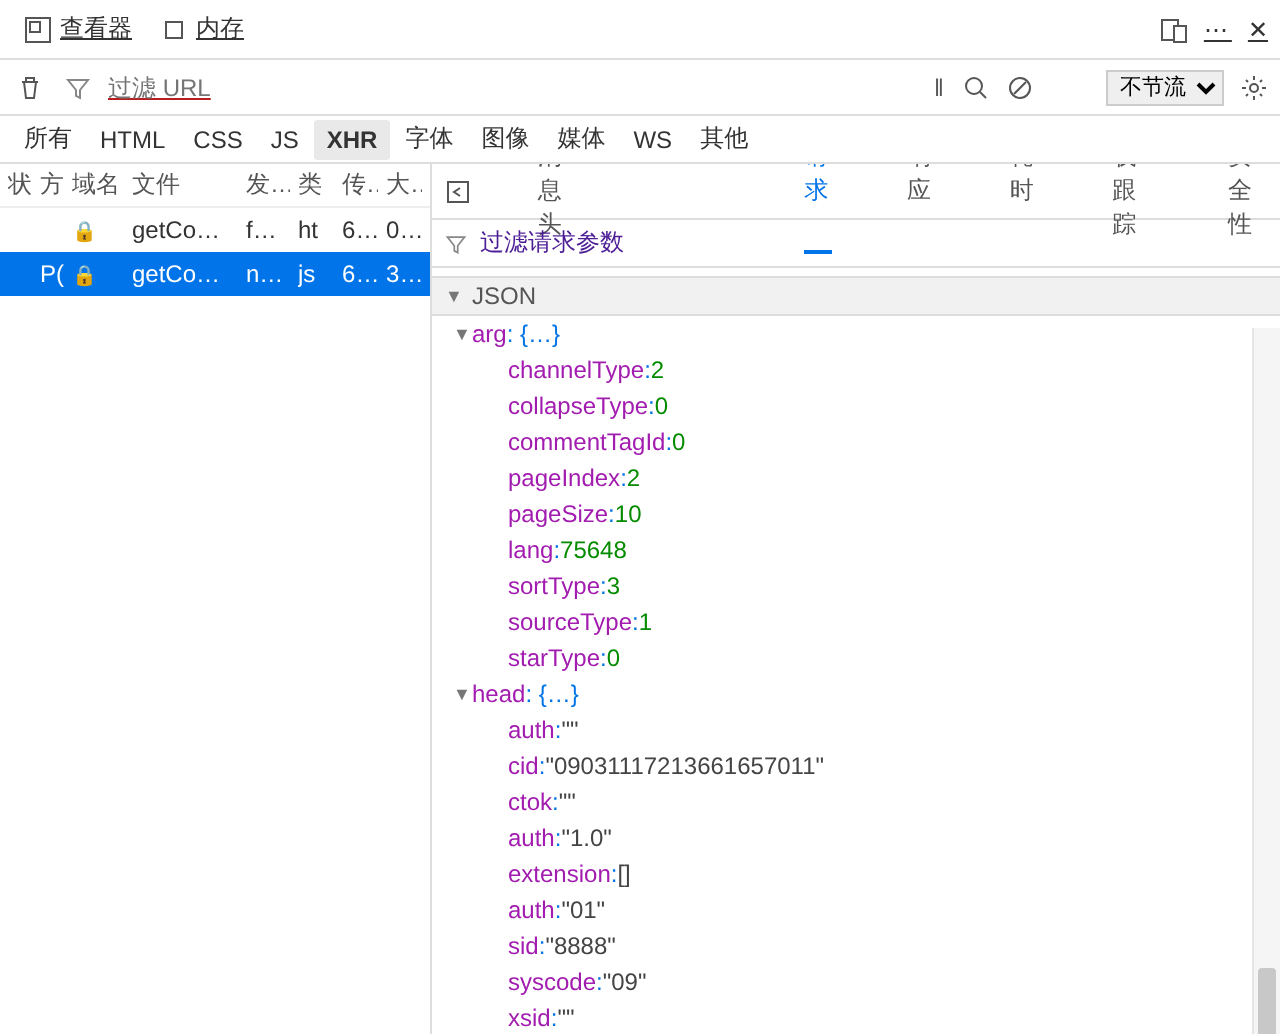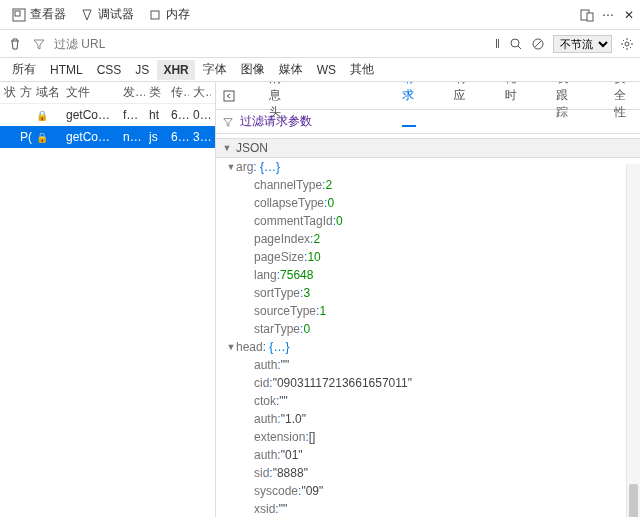--- a/index.html
+++ b/index.html
@@ -1,27 +1,27 @@
 <!DOCTYPE html>
 <html><head>
 <meta charset="utf-8">
 <style>
 * { margin: 0; padding: 0; box-sizing: border-box; font-family: "Segoe UI", Arial, sans-serif; font-size: 12px; }
 body { background: #fff; color: #333; width: 640px; height: 517px; overflow: hidden; }
-.toolbar { display: flex; align-items: center; height: 30px; border-bottom: 1px solid #ddd; padding: 0 6px; gap: 2px; }
+.toolbar { display: flex; align-items: center; height: 30px; border-bottom: 1px solid #ddd; padding: 0 6px; gap: 2px; text-decoration: underline; }
 .toolbar-item { display: flex; align-items: center; gap: 4px; padding: 4px 6px; cursor: pointer; }
 .toolbar-item.active { color: #0074e8; }
 .toolbar .icon { width: 14px; height: 14px; display: inline-flex; align-items: center; justify-content: center; }
 .toolbar-right { margin-left: auto; display: flex; align-items: center; gap: 8px; }
 .dots { letter-spacing: 2px; }
 .filter-row { display: flex; align-items: center; height: 28px; border-bottom: 1px solid #ddd; padding: 0 6px; gap: 6px; }
 .filter-row .icon-btn { width: 18px; height: 18px; display: flex; align-items: center; justify-content: center; cursor: pointer; }
-.filter-row input { border: none; outline: none; flex: 0 0 auto; width: 120px; font-size: 12px; color: #0c4a6e; }
+.filter-row input { border: none; outline: none; flex: 0 0 auto; width: 120px; font-size: 12px; color: #b91c1c; text-decoration: underline; }
 .filter-right { margin-left: auto; display: flex; align-items: center; gap: 8px; color: #555; }
-.filter-right select { border: 1px solid #ccc; font-size: 11px; padding: 1px 2px; }
+.filter-right select { border: 1px solid #ccc; font-size: 11px; padding: 1px 2px; margin-left: 28px; }
 .type-row { display: flex; align-items: center; height: 24px; border-bottom: 1px solid #ddd; padding: 0 6px; gap: 2px; font-size: 11px; }
 .type-row span { padding: 3px 6px; cursor: pointer; display:inline-block; }
 .type-row span.active { background: #e9e9e9; font-weight: bold; border-radius: 2px; }
 .main { display: flex; height: calc(517px - 30px - 28px - 24px); }
 .left { width: 216px; border-right: 1px solid #ddd; display: flex; flex-direction: column; }
 .req-header { display: flex; align-items: center; height: 22px; font-size: 11px; color: #555; border-bottom: 1px solid #eee; padding: 0 4px; gap: 4px; }
 .req-header .col { overflow: hidden; text-overflow: ellipsis; white-space: nowrap; }
 .c-status{width:12px}.c-method{width:12px}.c-domain{width:26px}.c-file{flex:1}.c-init{width:22px}.c-type{width:18px}.c-tx{width:18px}.c-size{width:18px}
 .req-row { display: flex; align-items: center; height: 22px; font-size: 11px; padding: 0 4px; gap: 4px; overflow:hidden; cursor: pointer; }
 .req-row.sel { background: #0074e8; color: #fff; }
@@ -31,21 +31,21 @@
 .right-top { display: flex; align-items: center; height: 28px; border-bottom: 1px solid #ddd; padding: 0 6px; gap: 4px; }
 .right-top .icon-btn { width:18px; height:18px; display:flex; align-items:center; justify-content:center; cursor:pointer; }
 .tabs { display: flex; gap: 14px; margin-left: 4px; }
 .tabs span { padding: 6px 0; cursor: pointer; color: #555; margin-left: 24px; }
 .tabs span.active { color: #0074e8; border-bottom: 2px solid #0074e8; }
 .filter-param { display: flex; align-items: center; height: 24px; border-bottom: 1px solid #ddd; padding: 0 6px; gap: 6px; color: #4c1d95; }
 .json-body { flex: 1; overflow: auto; padding: 4px 0 8px 0; font-family: Consolas, monospace; font-size: 12px; }
 .tree-line { display: flex; align-items: center; height: 18px; white-space: nowrap; }
 .tree-indent { display: inline-block; }
 .tree-toggle { width: 10px; color: #777; font-size: 9px; cursor: pointer; display: inline-block; text-align: center; }
-.tree-key { color: #737373; }
+.tree-key { color: #a21caf; }
 .tree-punc { color: #0074e8; }
 .tree-val-num { color: #058b00; }
 .tree-val-str { color: #444; }
 .section-hdr { background: #f1f1f1; border-top: 1px solid #ddd; border-bottom: 1px solid #ddd; height: 20px; display: flex; align-items: center; padding-left: 6px; color: #555; }
 .checkbox-lbl { display: flex; align-items: center; gap: 3px; font-size: 11px; }
 svg { display: block; }
 .scrollbar-v { position:absolute; right:0; top:82px; bottom:0; width:14px; background:#f5f5f5; border-left:1px solid #e5e5e5; }
 .scrollbar-v .thumb { position:absolute; left:2px; right:2px; top:320px; height:60px; background:#c8c8c8; border-radius:2px; }
 </style>
 </head>
@@ -53,28 +53,20 @@
 
 <div class="toolbar">
   <div class="toolbar-item">
     <span class="icon">
         <svg width="14" height="14" viewBox="0 0 14 14">
           <rect x="1" y="1" width="12" height="12" fill="none" stroke="#555"></rect>
           <rect x="3" y="3" width="5" height="5" fill="none" stroke="#555"></rect>
         </svg>
       </span>
     <span>查看器</span>
-  </div>
-  <div class="toolbar-item">
-    <span class="icon">
-        <svg width="14" height="14" viewBox="0 0 14 14">
-          <path d="M3 2h8l-4 10z" fill="none" stroke="#555"></path>
-        </svg>
-      </span>
-    <span>调试器</span>
   </div>
   <div class="toolbar-item">
     <span class="icon">
         <svg width="14" height="14" viewBox="0 0 14 14">
           <rect x="3" y="3" width="8" height="8" fill="none" stroke="#555"></rect>
         </svg>
       </span>
     <span>内存</span>
   </div>
   <div class="toolbar-right">

